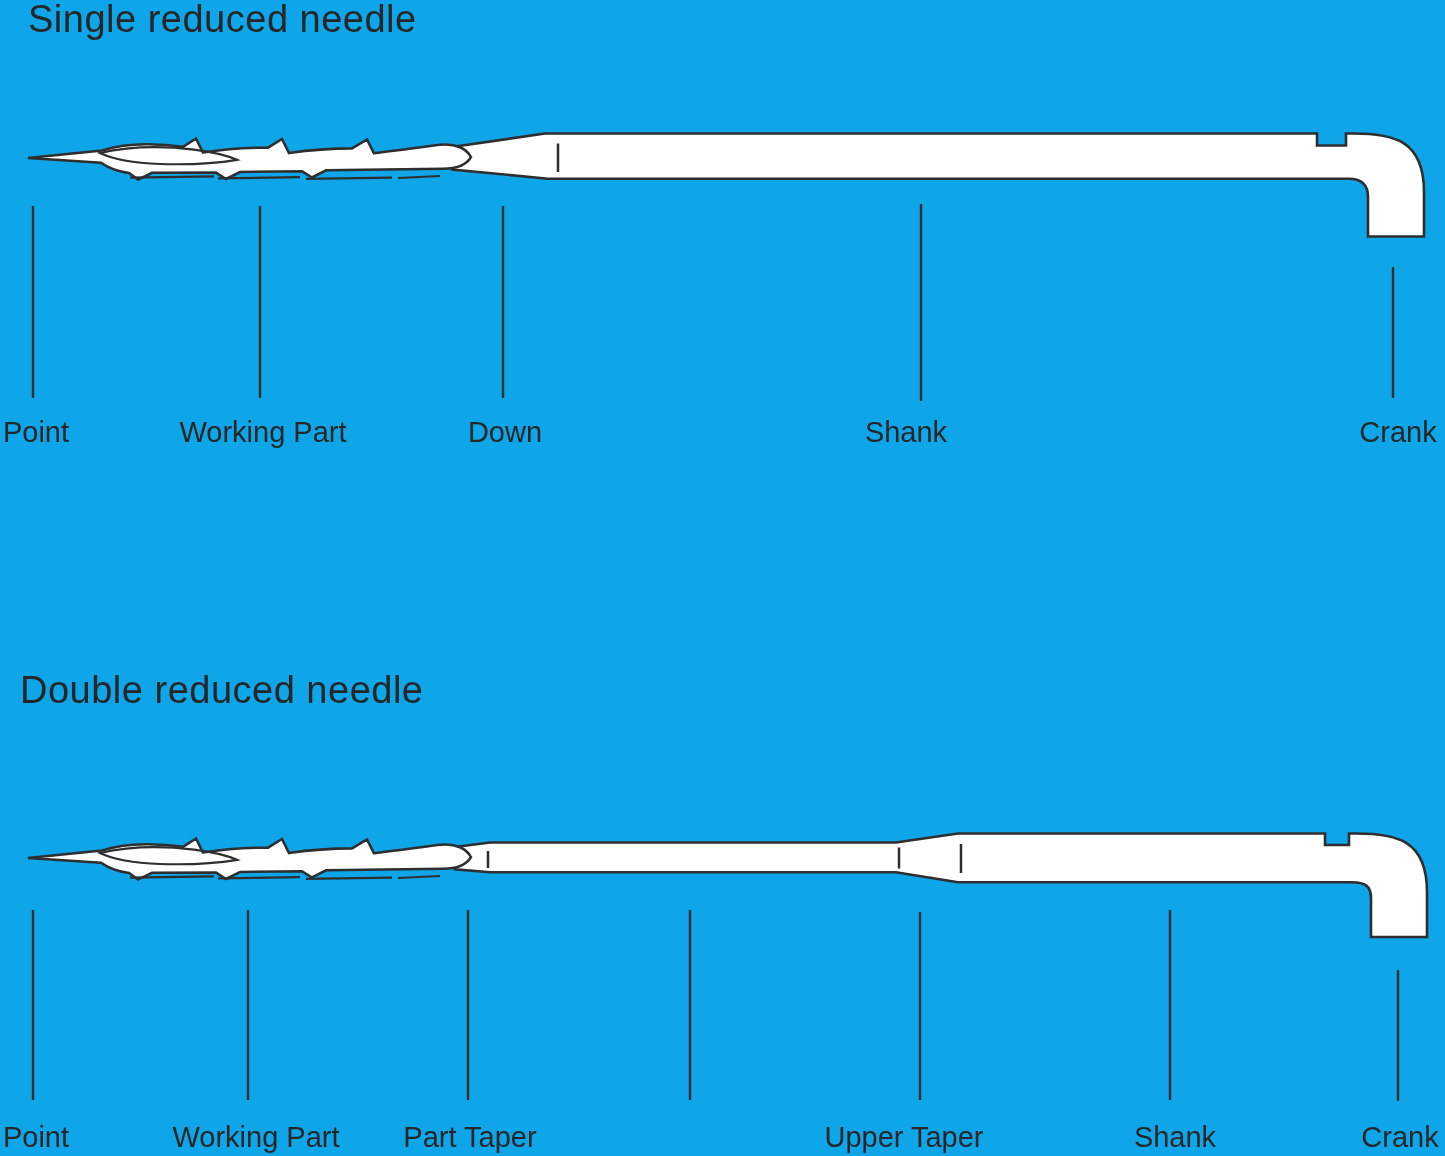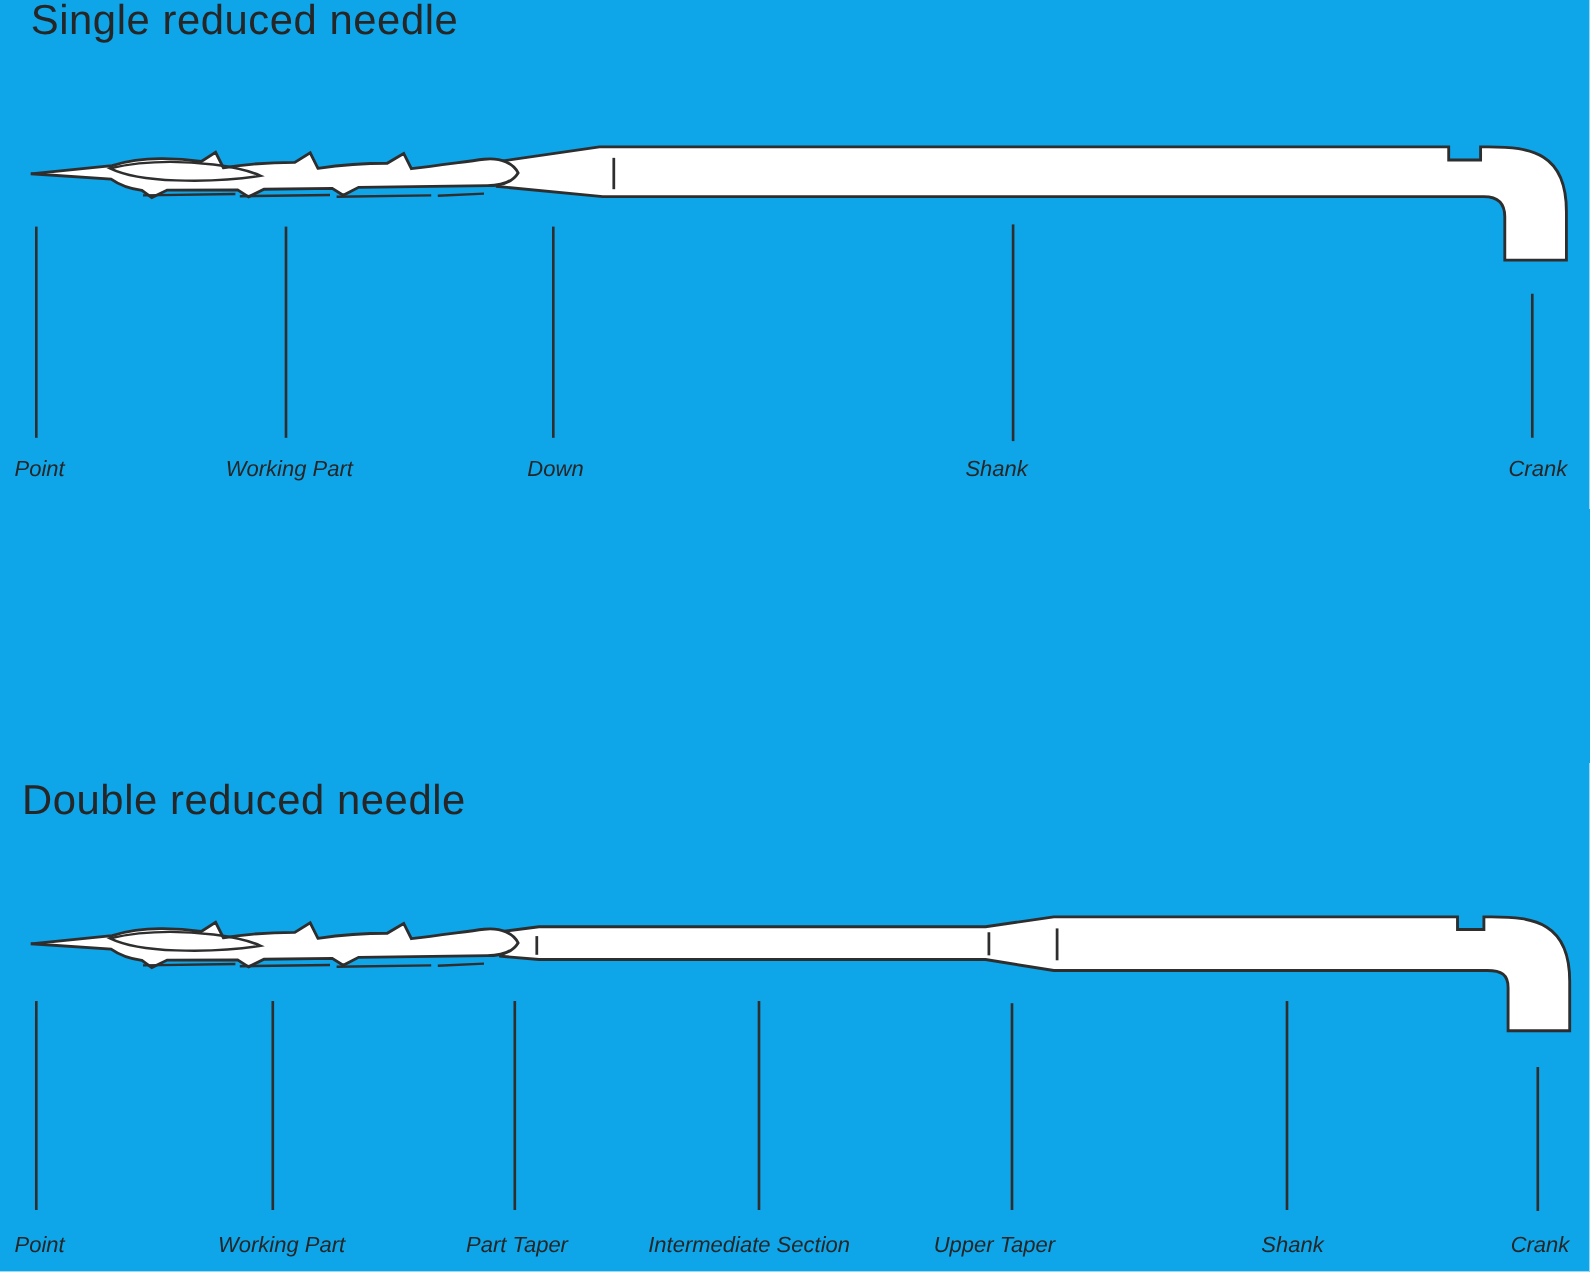--- a/index.html
+++ b/index.html
@@ -24,29 +24,28 @@
   }
   .diagram-title {
     position: absolute;
     color: #262626;
     font-size: 38px;
     font-weight: 400;
     letter-spacing: 0.5px;
     white-space: nowrap;
   }
   .title-1 { left: 28px; top: -2px; }
-  .title-2 { left: 20px; top: 707px; }
+  .title-2 { left: 20px; top: 669px; }
   .part-label {
     position: absolute;
     color: #262626;
-    font-size: 20px;
+    font-size: 29px;
     font-weight: 400;
     white-space: nowrap;
     transform: translateX(-50%);
-    font-style: italic;
   }
   .row-1 { top: 416px; }
   .row-2 { top: 1121px; }
 </style>
 </head>
 <body>
 
 <div class="page">
 
   <svg class="drawing-layer" viewBox="0 0 1445 1156" width="1445" height="1156" fill="none" stroke="#2e2e2e" stroke-width="2.6" stroke-miterlimit="6" stroke-linecap="butt">
@@ -155,18 +154,17 @@
   <span class="part-label row-1" style="left:263px">Working Part</span>
   <span class="part-label row-1" style="left:505px">Down</span>
   <span class="part-label row-1" style="left:906px">Shank</span>
   <span class="part-label row-1" style="left:1398px">Crank</span>
 
   <div class="diagram-title title-2">Double reduced needle</div>
 
   <span class="part-label row-2" style="left:36px">Point</span>
   <span class="part-label row-2" style="left:256px">Working Part</span>
   <span class="part-label row-2" style="left:470px">Part Taper</span>
-  <span class="part-label row-2" style="left:681px">Intermediate Section</span>
   <span class="part-label row-2" style="left:904px">Upper Taper</span>
   <span class="part-label row-2" style="left:1175px">Shank</span>
   <span class="part-label row-2" style="left:1400px">Crank</span>
 
 </div>
 
 </body></html>

